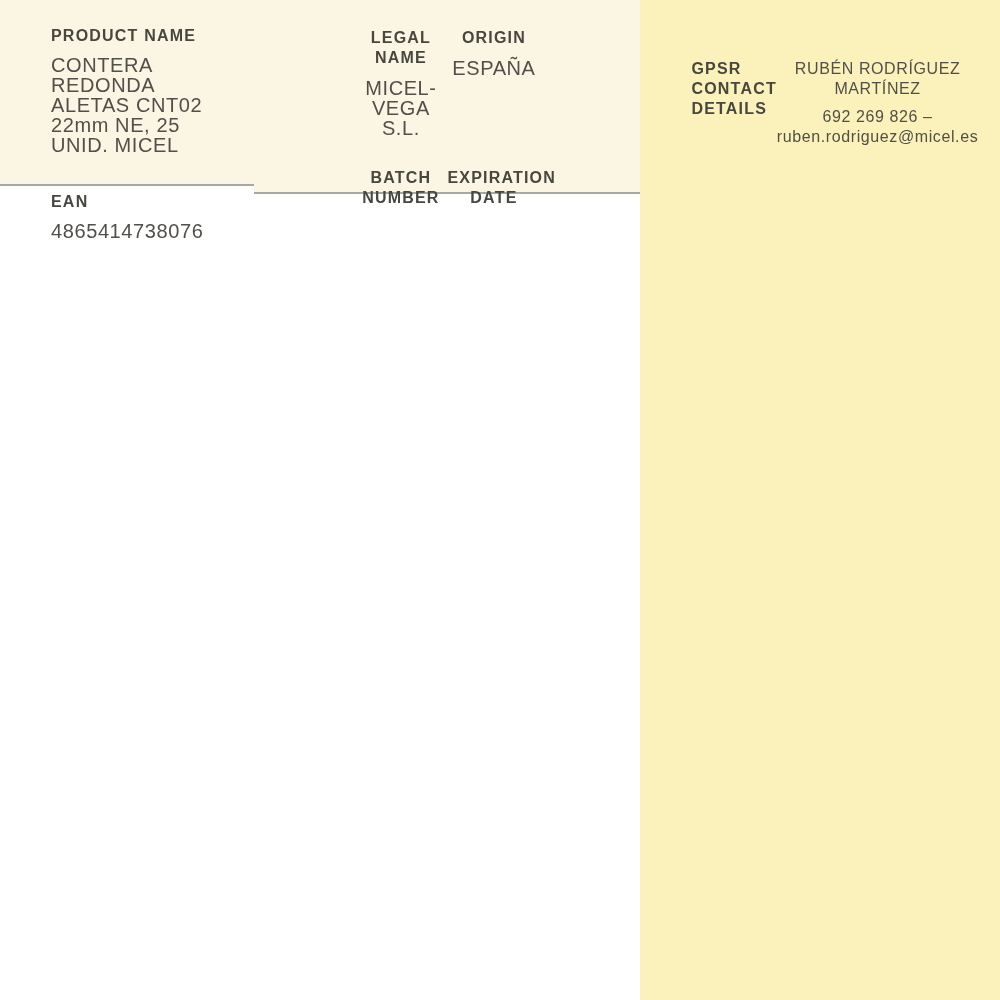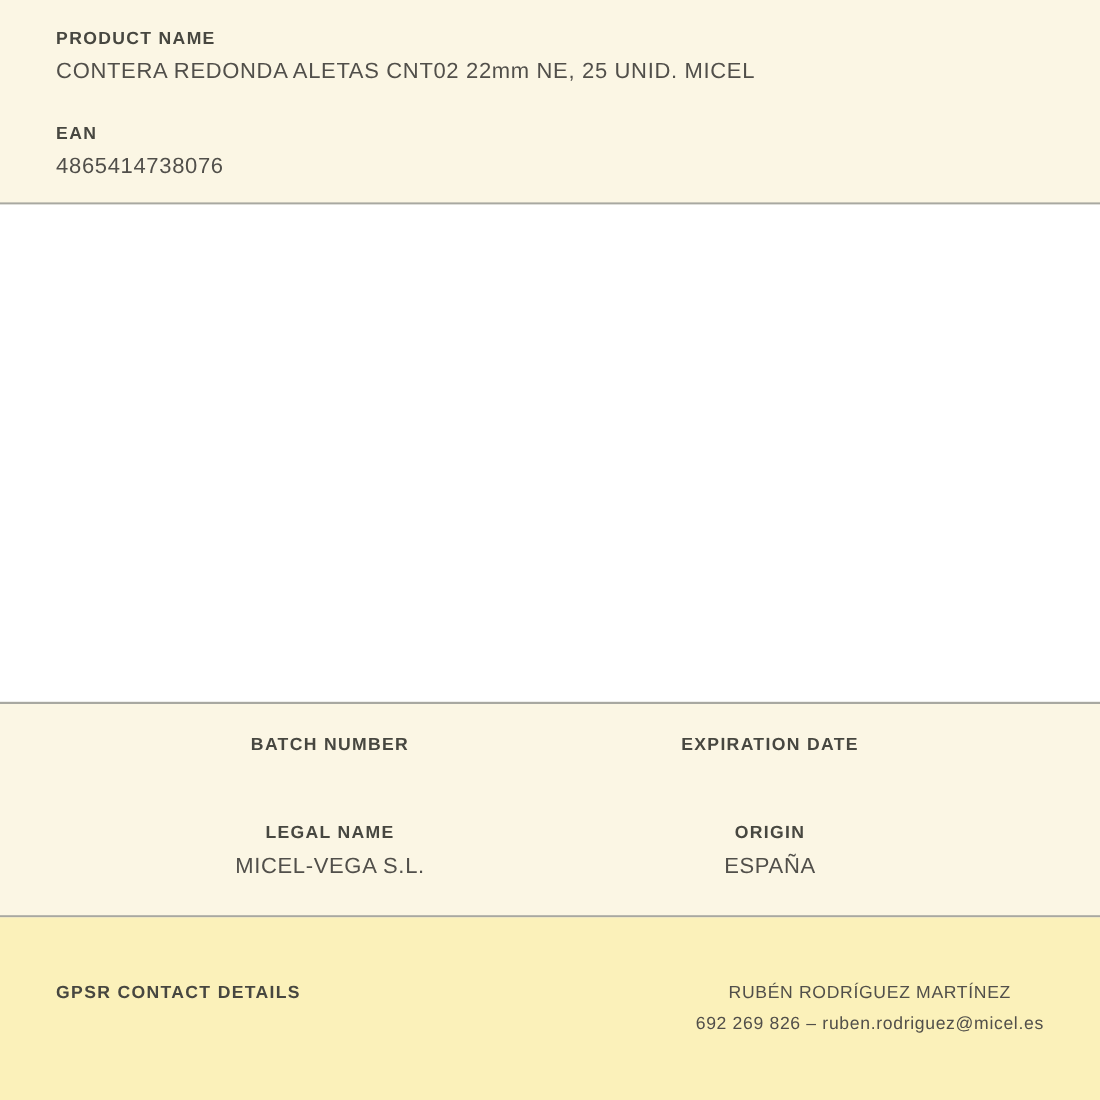--- a/index.html
+++ b/index.html
@@ -14,21 +14,20 @@
   html, body {
     width: 1000px;
     height: 1000px;
     font-family: "Liberation Sans", sans-serif;
     background: var(--white);
   }
   .page {
     width: 1000px;
     height: 1000px;
     display: flex;
-    flex-direction: column;
     overflow: hidden;
   }
 
   
   .product-header {
     height: 186px;
     background: var(--cream);
     border-bottom: 2px solid var(--border);
     padding: 26px 51px 0 51px;
   }
@@ -104,36 +103,36 @@
       <div class="field-label">EAN</div>
       <div class="field-value">4865414738076</div>
     </div>
   </div>
 
   <div class="image-area"></div>
 
   <div class="details">
     <div class="details-row">
       <div class="details-cell">
+        <div class="field-label">LEGAL NAME</div>
+        <div class="field-value">MICEL-VEGA S.L.</div>
+      </div>
+      <div class="details-cell">
+        <div class="field-label">ORIGIN</div>
+        <div class="field-value">ESPAÑA</div>
+      </div>
+    </div>
+    <div class="details-row">
+      <div class="details-cell">
         <div class="field-label">BATCH NUMBER</div>
         <div class="field-value"></div>
       </div>
       <div class="details-cell">
         <div class="field-label">EXPIRATION DATE</div>
         <div class="field-value"></div>
-      </div>
-    </div>
-    <div class="details-row">
-      <div class="details-cell">
-        <div class="field-label">LEGAL NAME</div>
-        <div class="field-value">MICEL-VEGA S.L.</div>
-      </div>
-      <div class="details-cell">
-        <div class="field-label">ORIGIN</div>
-        <div class="field-value">ESPAÑA</div>
       </div>
     </div>
   </div>
 
   <div class="gpsr">
     <div class="field-label">GPSR CONTACT DETAILS</div>
     <div class="gpsr-contact">
       <div class="contact-line">RUBÉN RODRÍGUEZ MARTÍNEZ</div>
       <div class="contact-line">692 269 826 – ruben.rodriguez@micel.es</div>
     </div>

